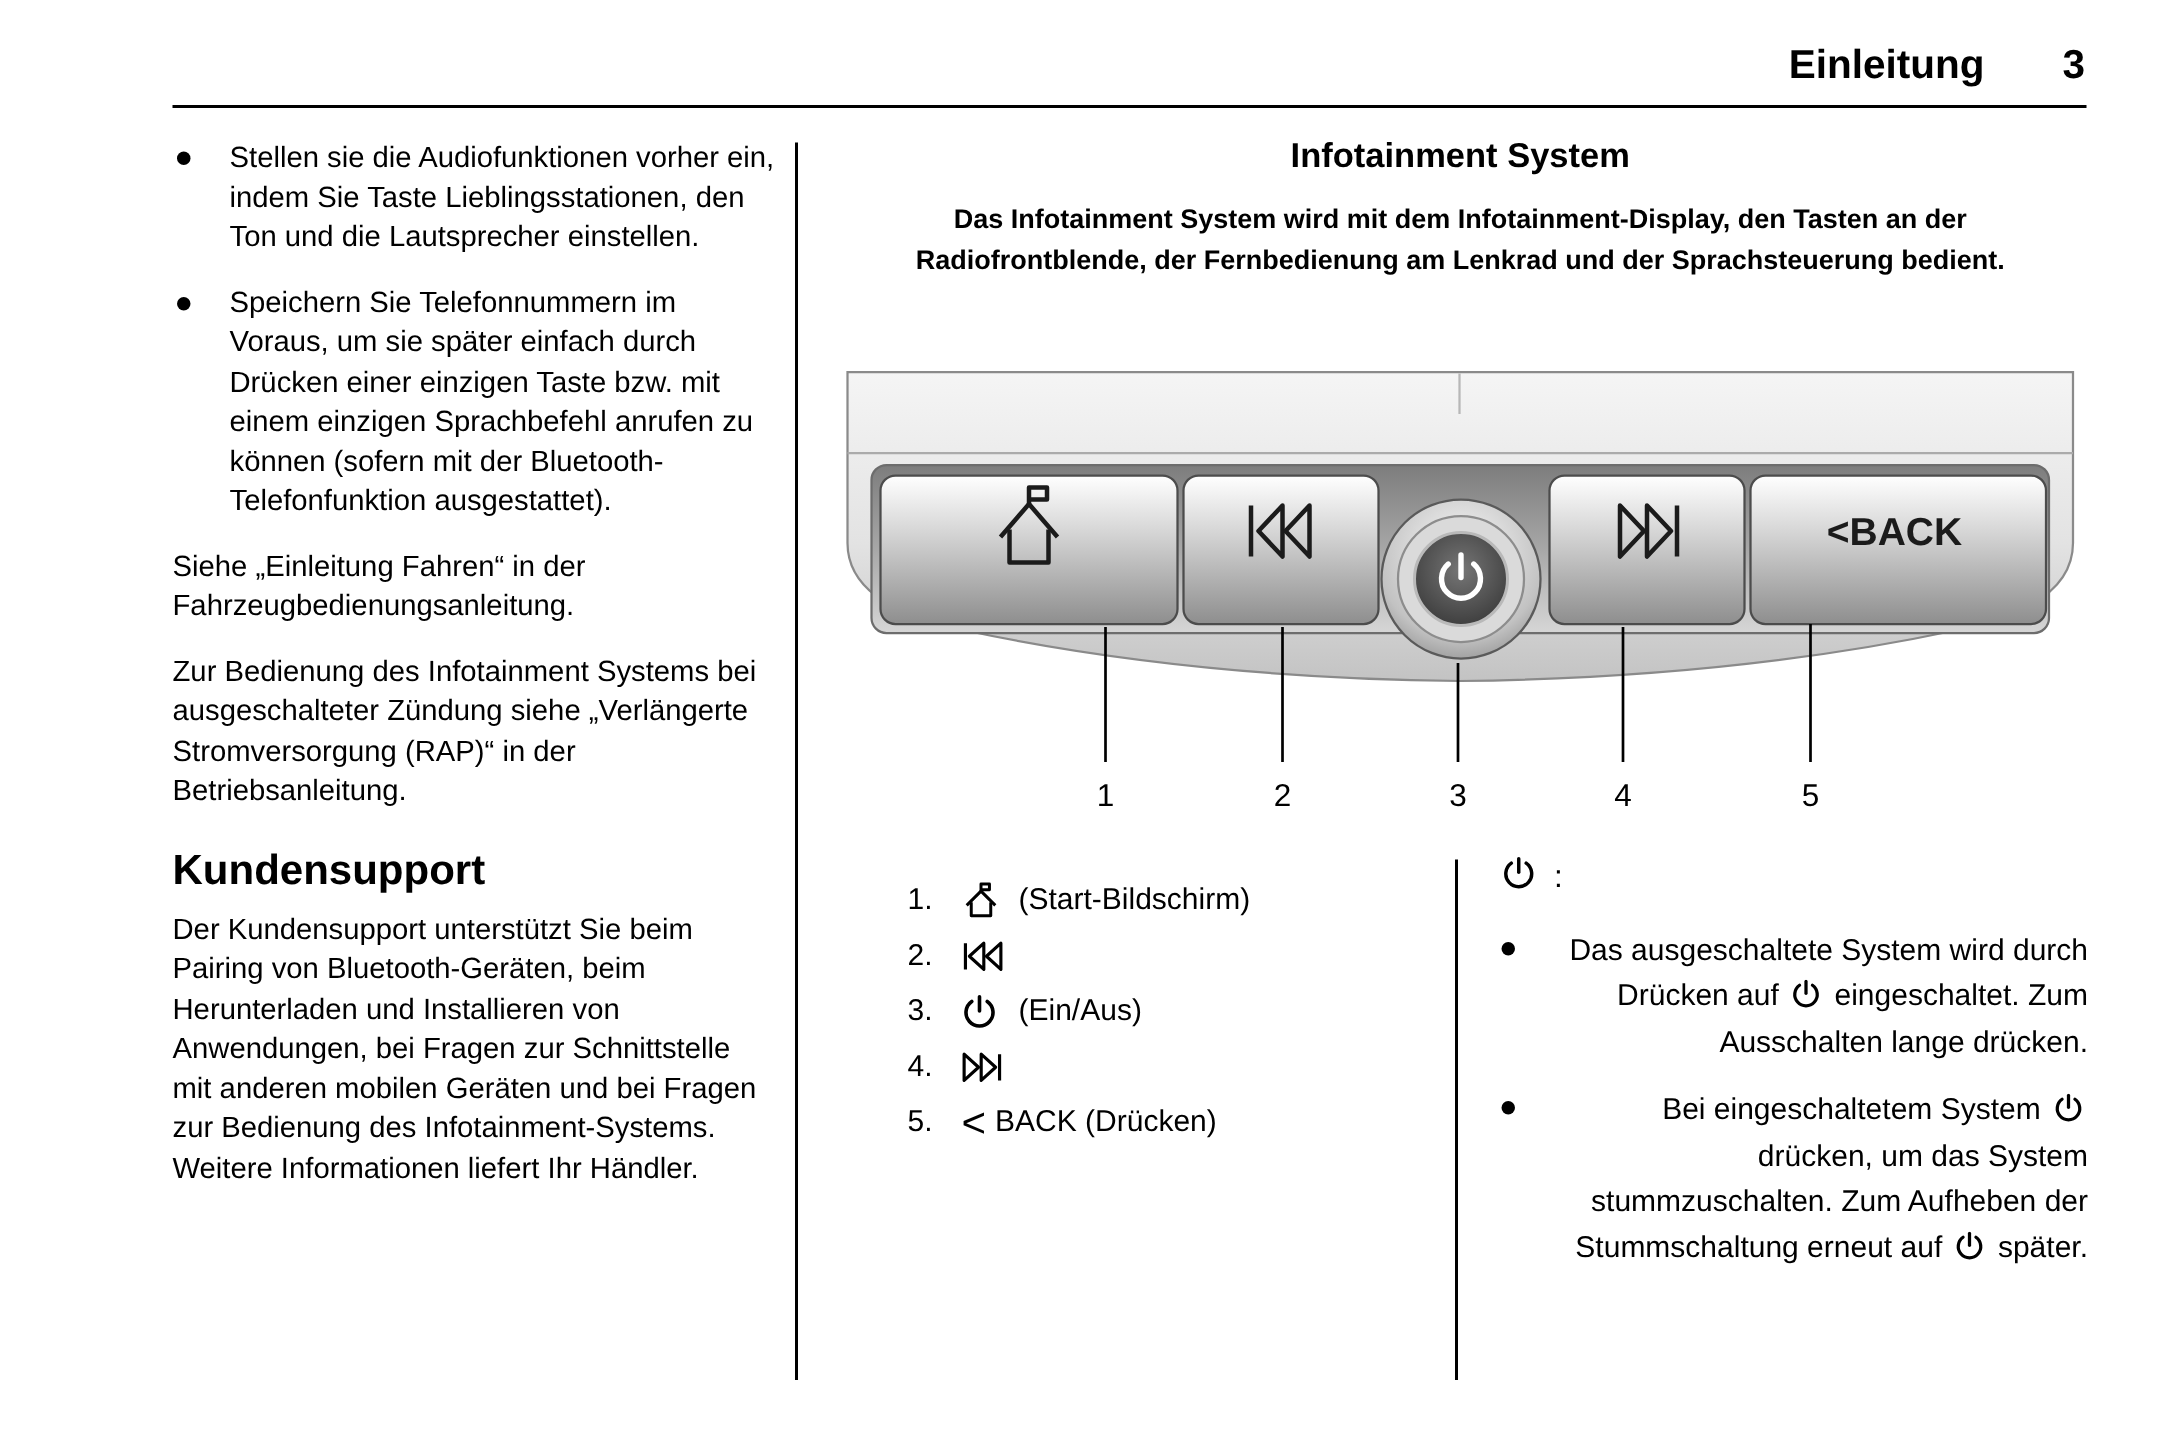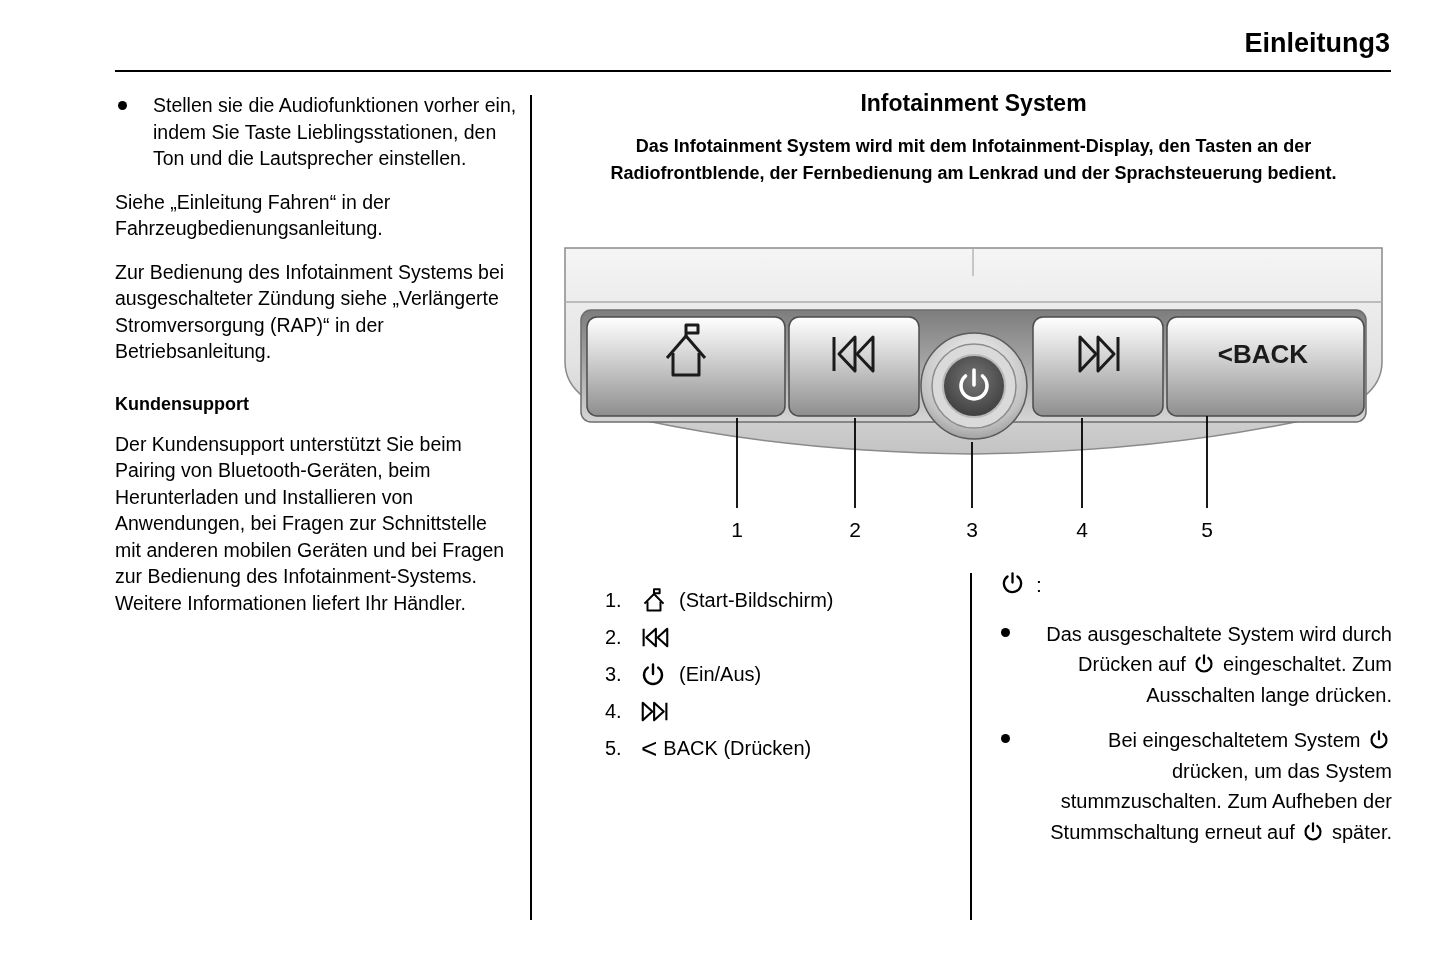--- a/index.html
+++ b/index.html
@@ -6,32 +6,32 @@
   html, body { margin: 0; padding: 0; }
   body {
     width: 1445px; height: 965px; background: #ffffff;
     font-family: "Liberation Sans", sans-serif; color: #000;
   }
   .page { position: relative; width: 1445px; height: 965px; overflow: hidden; background:#fff; }
 
   
   .header {
     position: absolute; top: 28px; left: 115px; right: 55px;
-    display: flex; justify-content: flex-end; align-items: center; 
+    display: flex; justify-content: flex-end; align-items: center; gap: 52px;
     font-weight: bold; font-size: 27px;
   }
   .rule { position: absolute; top: 70px; left: 115px; width: 1276px; height: 2px; background: #000; }
 
   
   .col-left { position: absolute; left: 115px; top: 92px; width: 402px; font-size: 19.5px; line-height: 26.5px; }
   .bullet { position: relative; padding-left: 38px; margin-bottom: 17px; }
   .bullet-marker { position: absolute; left: 3px; top: 9px; width: 9px; height: 9px; border-radius: 50%; background: #000; }
   .bullet p { margin: 0; }
   .para { margin: 0 0 17px 0; }
-  .subheading { font-size: 18px; font-weight: bold; margin: 26px 0 14px 0; line-height: 26px; }
+  .subheading { font-size: 28px; font-weight: bold; margin: 26px 0 14px 0; line-height: 26px; }
 
   
   .divider { position: absolute; width: 2px; background: #000; }
   .divider-main { left: 530px; top: 95px; height: 825px; }
   .divider-sub { left: 970px; top: 573px; height: 347px; }
 
   
   .col-right-head { position: absolute; left: 557px; top: 90px; width: 833px; text-align: center; }
   .inf-heading { margin: 0 0 7px 0; font-size: 23px; font-weight: bold; line-height: 27px; }
   .intro { margin: 16px; font-size: 18px; line-height: 27px; font-weight: bold; }
@@ -67,20 +67,24 @@
   <div class="header">
     <span>Einleitung</span>
     <span>3</span>
   </div>
   <div class="rule"></div>
 
   <div class="col-left">
     <div class="bullet">
       <span class="bullet-marker"></span>
       <p>Stellen sie die Audiofunktionen vorher ein, indem Sie Taste Lieblingsstationen, den Ton und die Lautsprecher einstellen.</p>
+    </div>
+    <div class="bullet">
+      <span class="bullet-marker"></span>
+      <p>Speichern Sie Telefonnummern im Voraus, um sie später einfach durch Drücken einer einzigen Taste bzw. mit einem einzigen Sprachbefehl anrufen zu können (sofern mit der Bluetooth-Telefonfunktion ausgestattet).</p>
     </div>
     <p class="para">Siehe „Einleitung Fahren“ in der Fahrzeugbedienungsanleitung.</p>
     <p class="para">Zur Bedienung des Infotainment Systems bei ausgeschalteter Zündung siehe „Verlängerte Stromversorgung (RAP)“ in der Betriebsanleitung.</p>
     <div class="subheading">Kundensupport</div>
     <p class="para">Der Kundensupport unterstützt Sie beim Pairing von Bluetooth-Geräten, beim Herunterladen und Installieren von Anwendungen, bei Fragen zur Schnittstelle mit anderen mobilen Geräten und bei Fragen zur Bedienung des Infotainment-Systems. Weitere Informationen liefert Ihr Händler.</p>
   </div>
 
   <div class="divider divider-main"></div>
 
   <div class="col-right-head">

